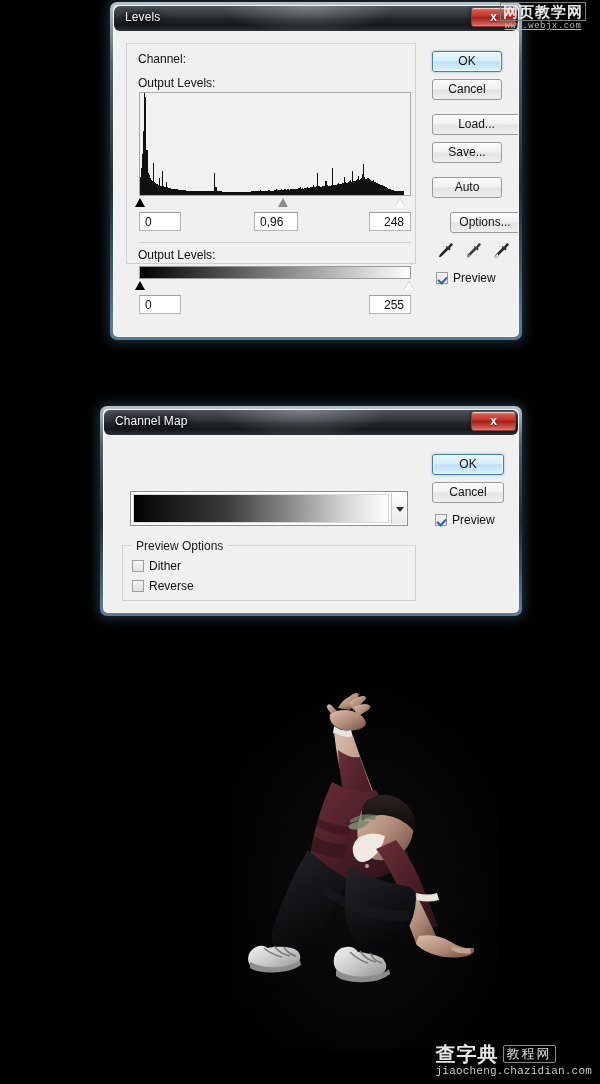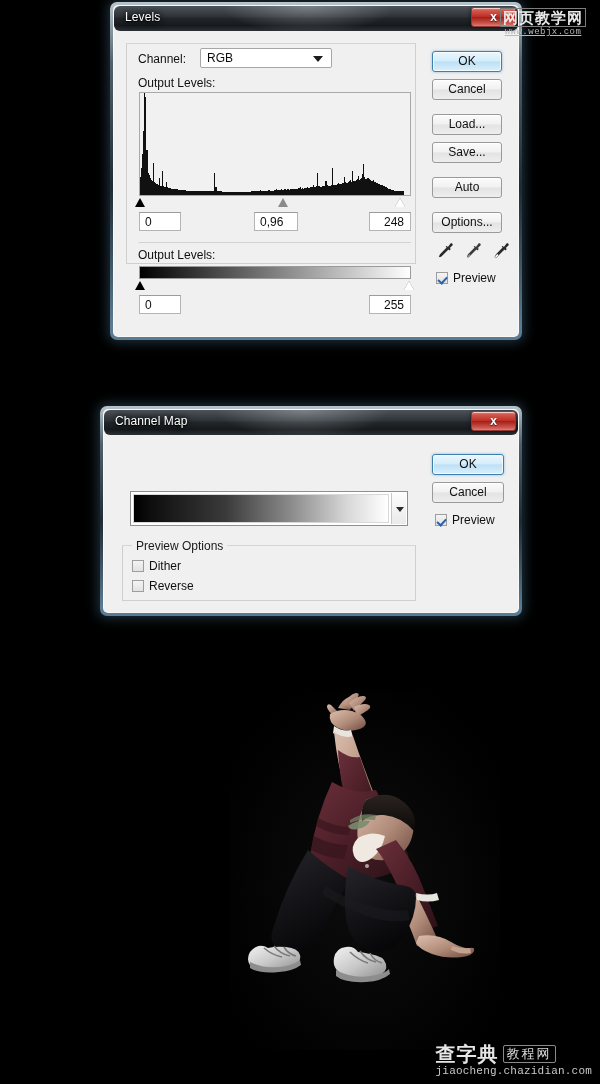--- a/index.html
+++ b/index.html
@@ -273,21 +273,21 @@
     width: 20px; height: 20px;
   }
   .dropper svg { display:block; }
 
   
   .dancer { position: absolute; }
 
   
   .wm-tr {
     position: absolute;
-    right: 0; top: 8px;
+    right: 0; top: 2px;
     width: 114px; height: 34px;
     color: #cfcfcf;
     text-align: center;
   }
   .wm-tr .cn {
     font-size: 15px;
     letter-spacing: 1px;
     font-weight: bold;
     color: #e8e8e8;
     line-height: 17px;
@@ -435,24 +435,20 @@
       <div class="titlebar">
         <div class="titlebar-text">Levels</div>
         <div class="close-btn">x</div>
       </div>
 
       <div class="dialog-body" style="position:relative; height:311px;">
 
         <div class="groupbox" style="left:12px; top:12px; width:290px; height:221px;"></div>
 
         <div class="lbl" style="left:24px; top:21px;">Channel:</div>
-        <div class="combo" style="left:86px; top:17px; width:132px; height:20px;">
-          <span class="combo-text">RGB</span>
-          <span class="combo-arrow"></span>
-        </div>
 
         <div class="lbl" style="left:24px; top:45px;">Output Levels:</div>
 
         <div class="histo" style="left:25px; top:61px; width:272px; height:104px;">
           <div class="histo-bars">
               <i style="height: 18%;"></i>
               <i style="height: 26%;"></i>
               <i style="height: 40%;"></i>
               <i style="height: 63%;"></i>
               <i style="height: 100%;"></i>
@@ -732,24 +728,24 @@
 
         <div class="field" style="left:25px; top:264px; width:42px;">
           <span class="field-val">0</span>
         </div>
         <div class="field" style="left:255px; top:264px; width:42px;">
           <span class="field-val right">255</span>
         </div>
 
         <div class="btn default" style="left:318px; top:20px; width:70px;">OK</div>
         <div class="btn" style="left:318px; top:48px; width:70px;">Cancel</div>
-        <div class="btn" style="left:318px; top:83px; width:70px;">Load...</div>
+        <div class="btn" style="left:318px; top:83px; width:89px;">Load...</div>
         <div class="btn" style="left:318px; top:111px; width:70px;">Save...</div>
         <div class="btn" style="left:318px; top:146px; width:70px;">Auto</div>
-        <div class="btn" style="left:318px; top:181px; width:70px;">Options...</div>
+        <div class="btn" style="left:336px; top:181px; width:70px;">Options...</div>
 
         <div class="dropper" style="left:322px; top:210px;">
           <svg viewBox="0 0 20 20" width="20" height="20">
             <path d="M14.5 2.6c1.2-1.1 3 .6 1.9 1.9l-2.6 2.6 1 1-1.3 1.3-1-1-6.8 6.9-2.9 1 1-2.9 6.8-6.9-1-1L10.9 5l1 1z" fill="#2a2a2a"></path>
             <path d="M4.2 14.1l1.2 1.2-1.6.5z" fill="#151515"></path>
           </svg>
         </div>
         <div class="dropper" style="left:350px; top:210px;">
           <svg viewBox="0 0 20 20" width="20" height="20">
             <path d="M14.5 2.6c1.2-1.1 3 .6 1.9 1.9l-2.6 2.6 1 1-1.3 1.3-1-1-6.8 6.9-2.9 1 1-2.9 6.8-6.9-1-1L10.9 5l1 1z" fill="#3c3c3c"></path>

